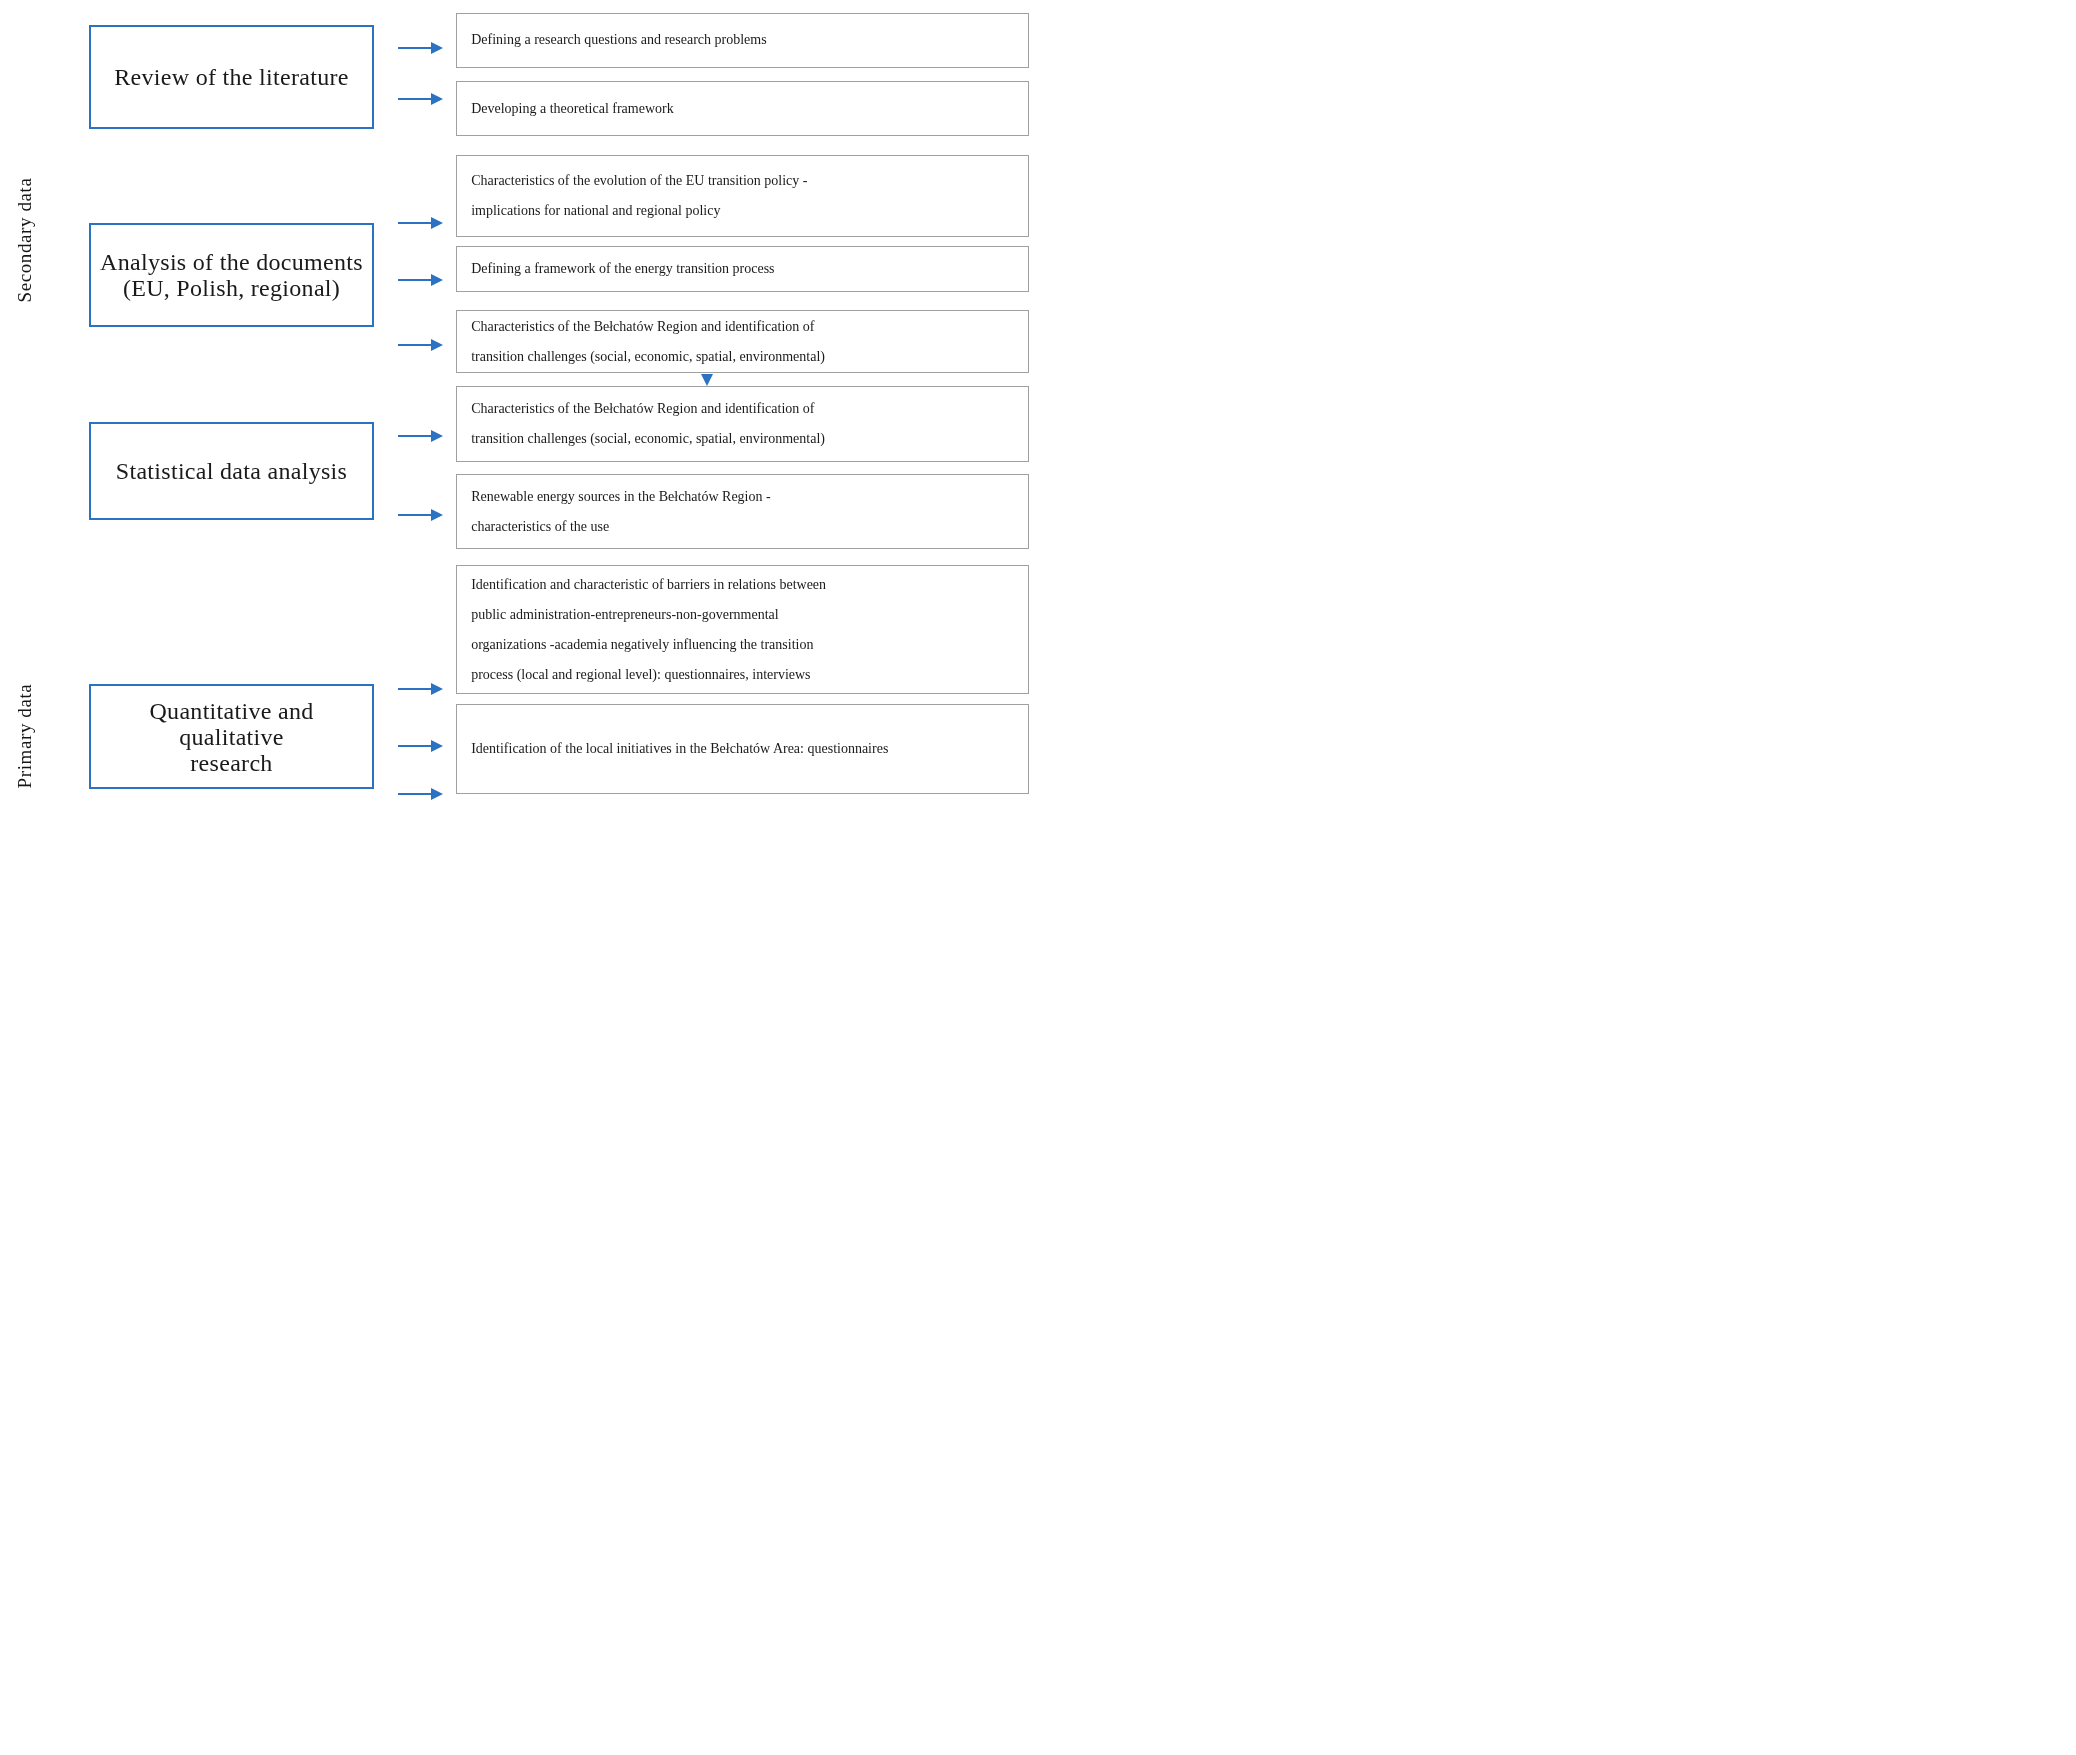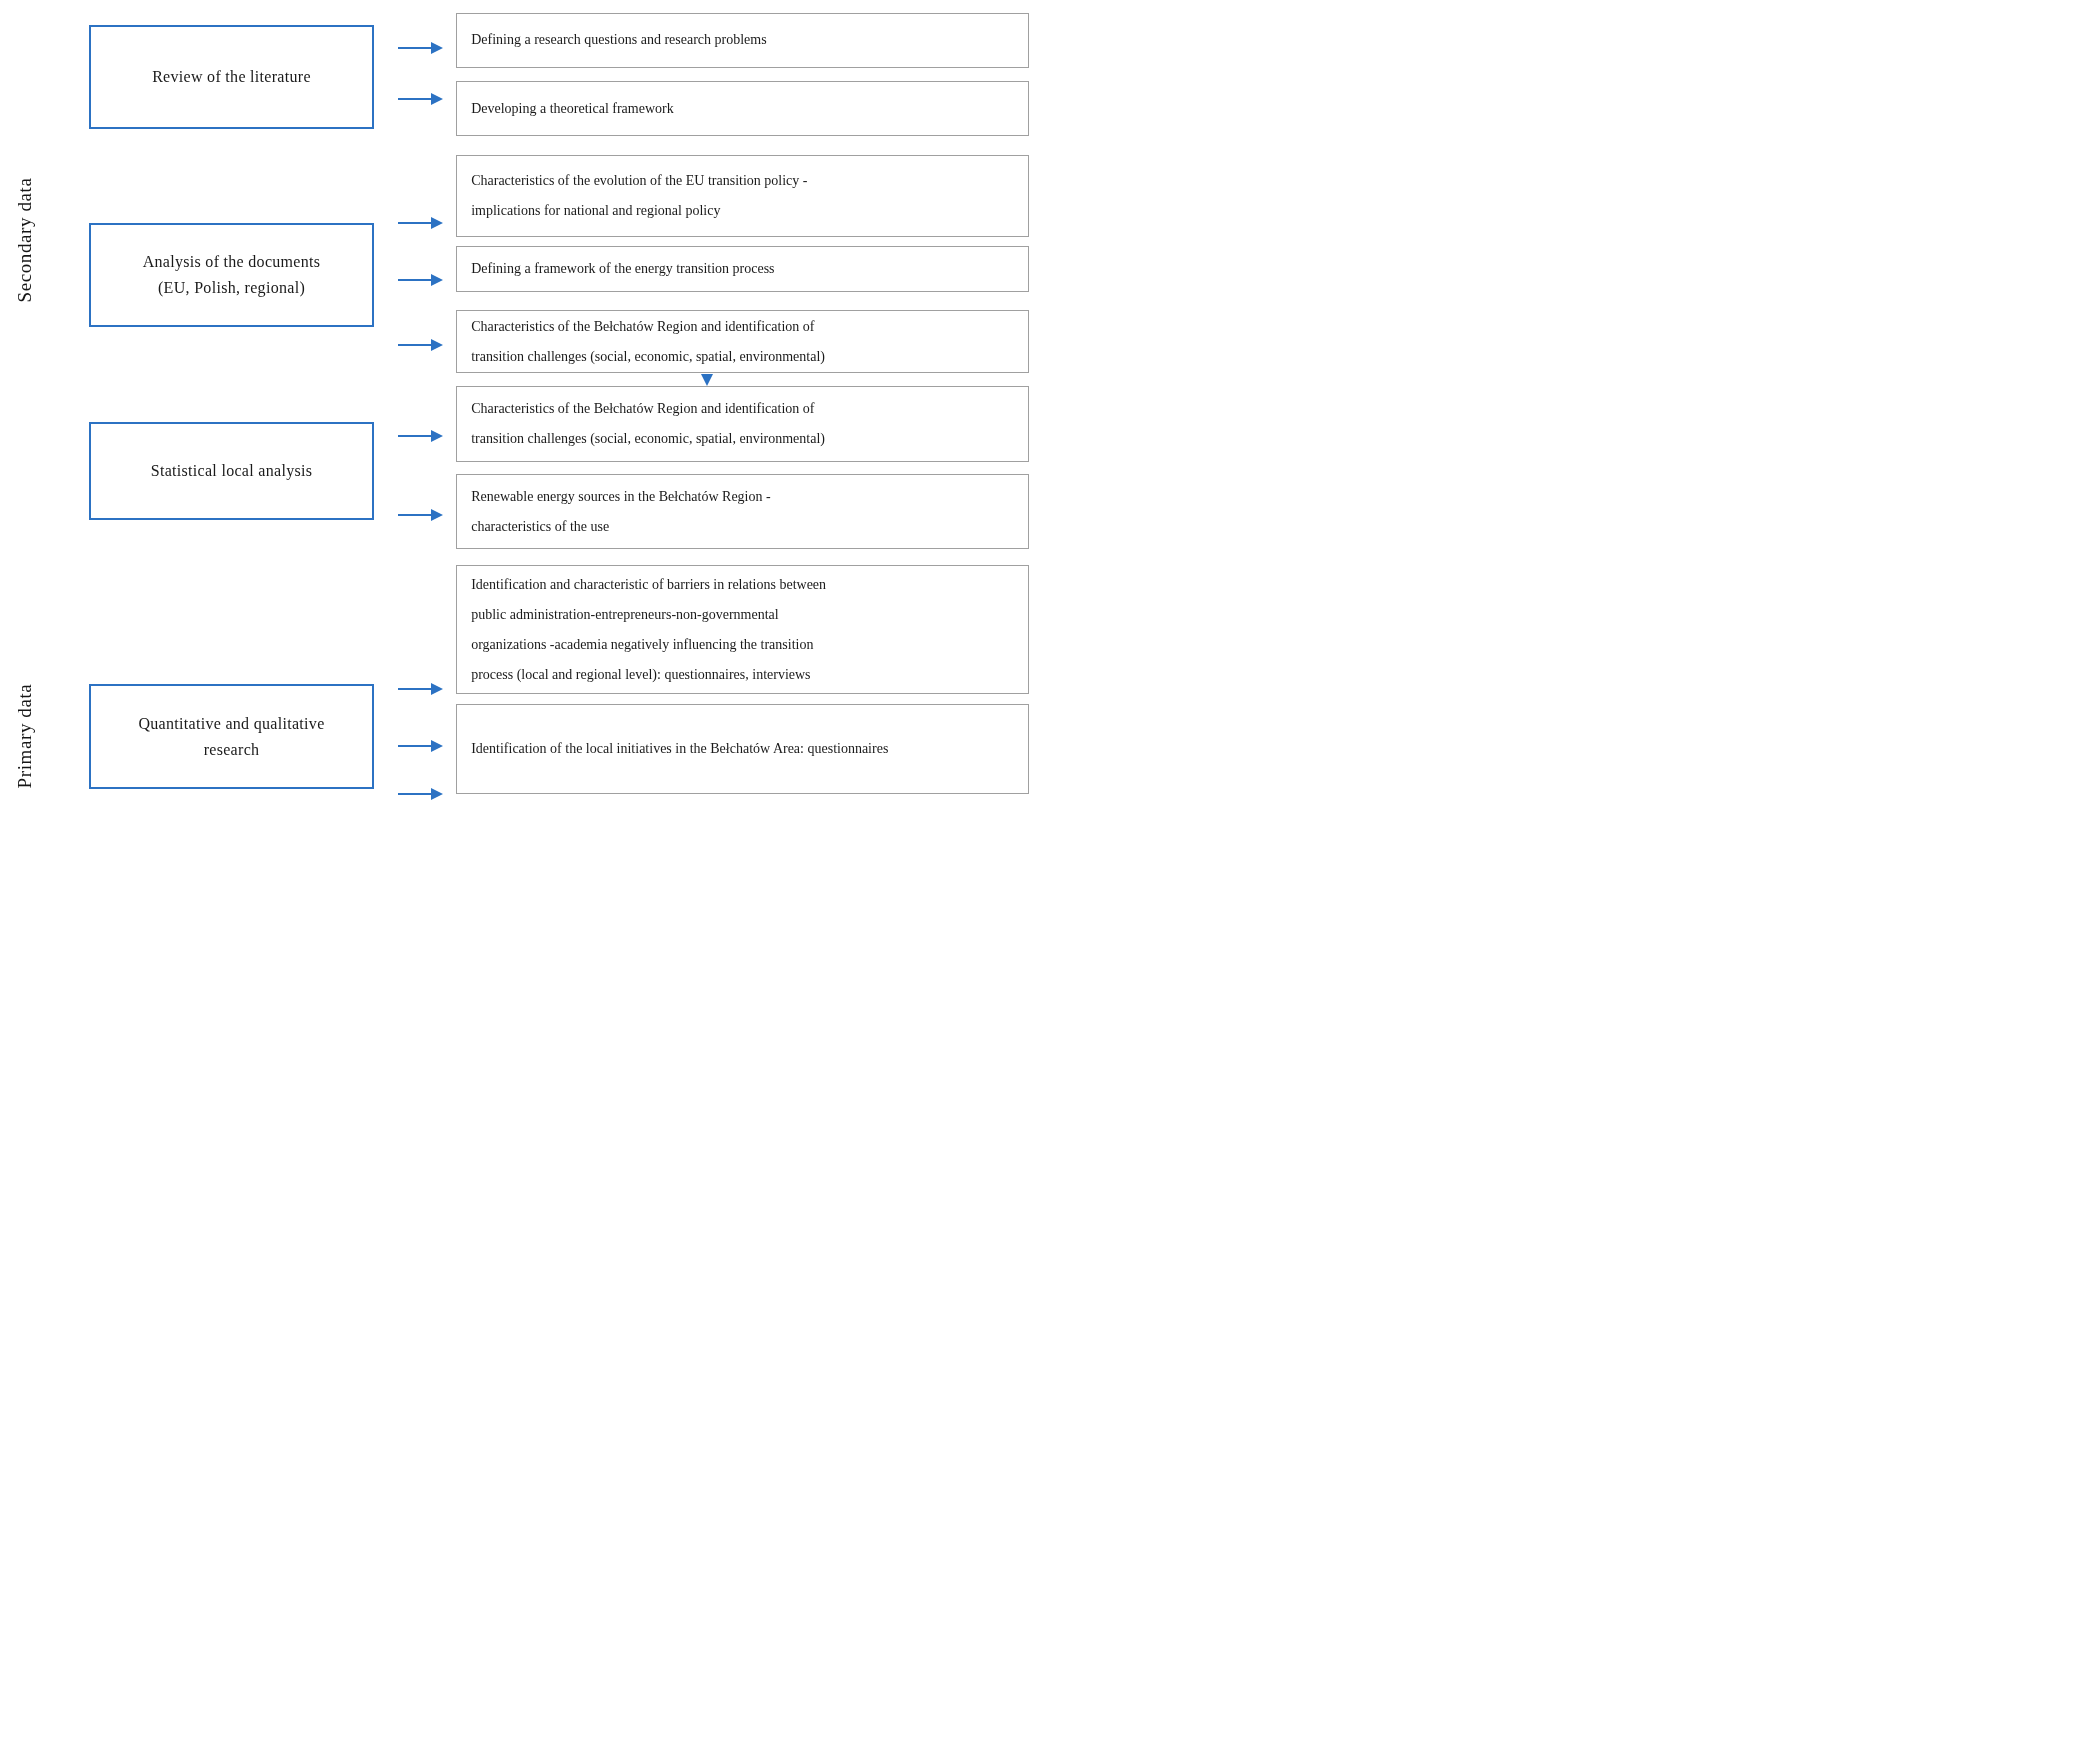--- a/index.html
+++ b/index.html
@@ -33,21 +33,21 @@
     position:absolute;
     left:89px;
     width:285px;
     box-sizing:border-box;
     border:2.4px solid var(--blue);
     background:#ffffff;
     display:flex;
     align-items:center;
     justify-content:center;
     text-align:center;
-    font-size:16px;
+    font-size:24px;
     line-height:26px;
     letter-spacing:0.3px;
   }
   .lbox .txt{white-space:pre-line;width:100%;padding:0 6px;}
   
   .rbox{
     position:absolute;
     left:456px;
     width:573px;
     box-sizing:border-box;
@@ -102,21 +102,21 @@
   <div class="vlabel" style="left:25px;top:736px;">Primary data</div>
 
   <div class="lbox" style="top:25px;height:104px;">
     <span class="txt">Review of the literature</span>
   </div>
   <div class="lbox" style="top:223px;height:104px;">
     <span class="txt">Analysis of the documents
 (EU, Polish, regional)</span>
   </div>
   <div class="lbox" style="top:422px;height:98px;">
-    <span class="txt">Statistical local analysis</span>
+    <span class="txt">Statistical data analysis</span>
   </div>
   <div class="lbox" style="top:684px;height:105px;">
     <span class="txt">Quantitative and qualitative
 research</span>
   </div>
 
   <div class="rbox" style="top:12.5px;height:55px;">
     <span class="txt">Defining a research questions and research problems</span>
   </div>
   <div class="rbox" style="top:81px;height:55px;">

